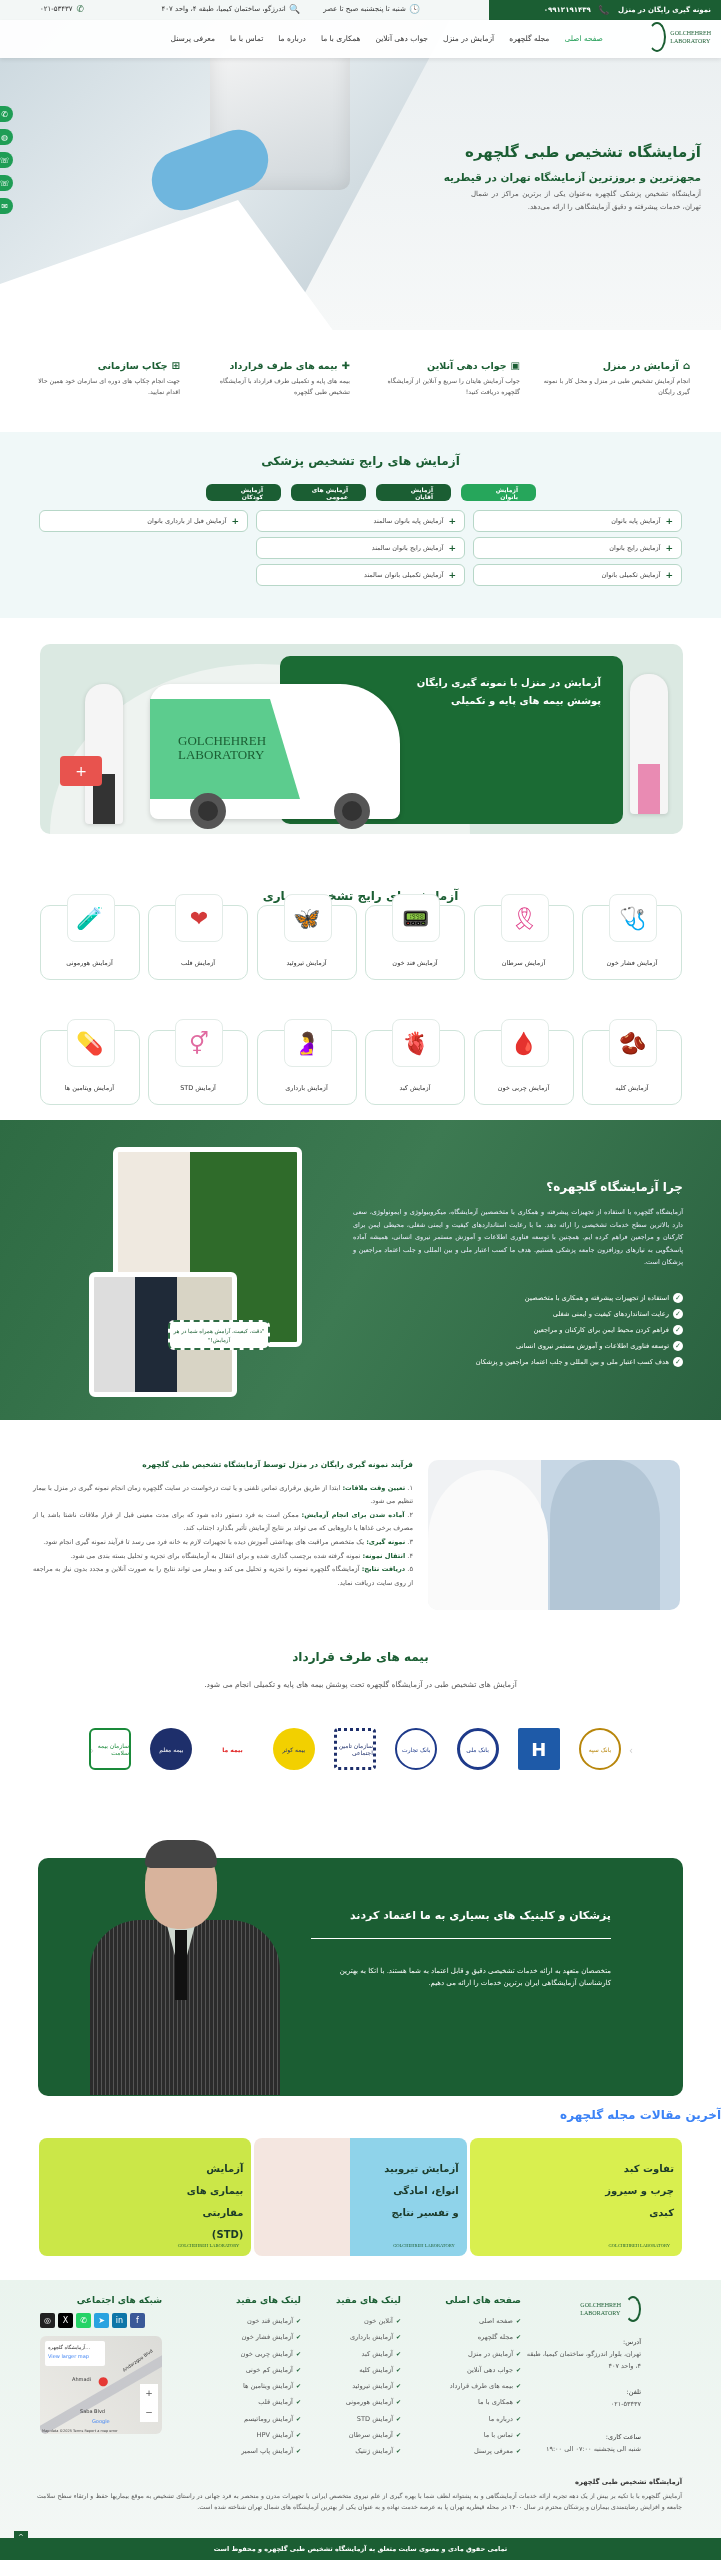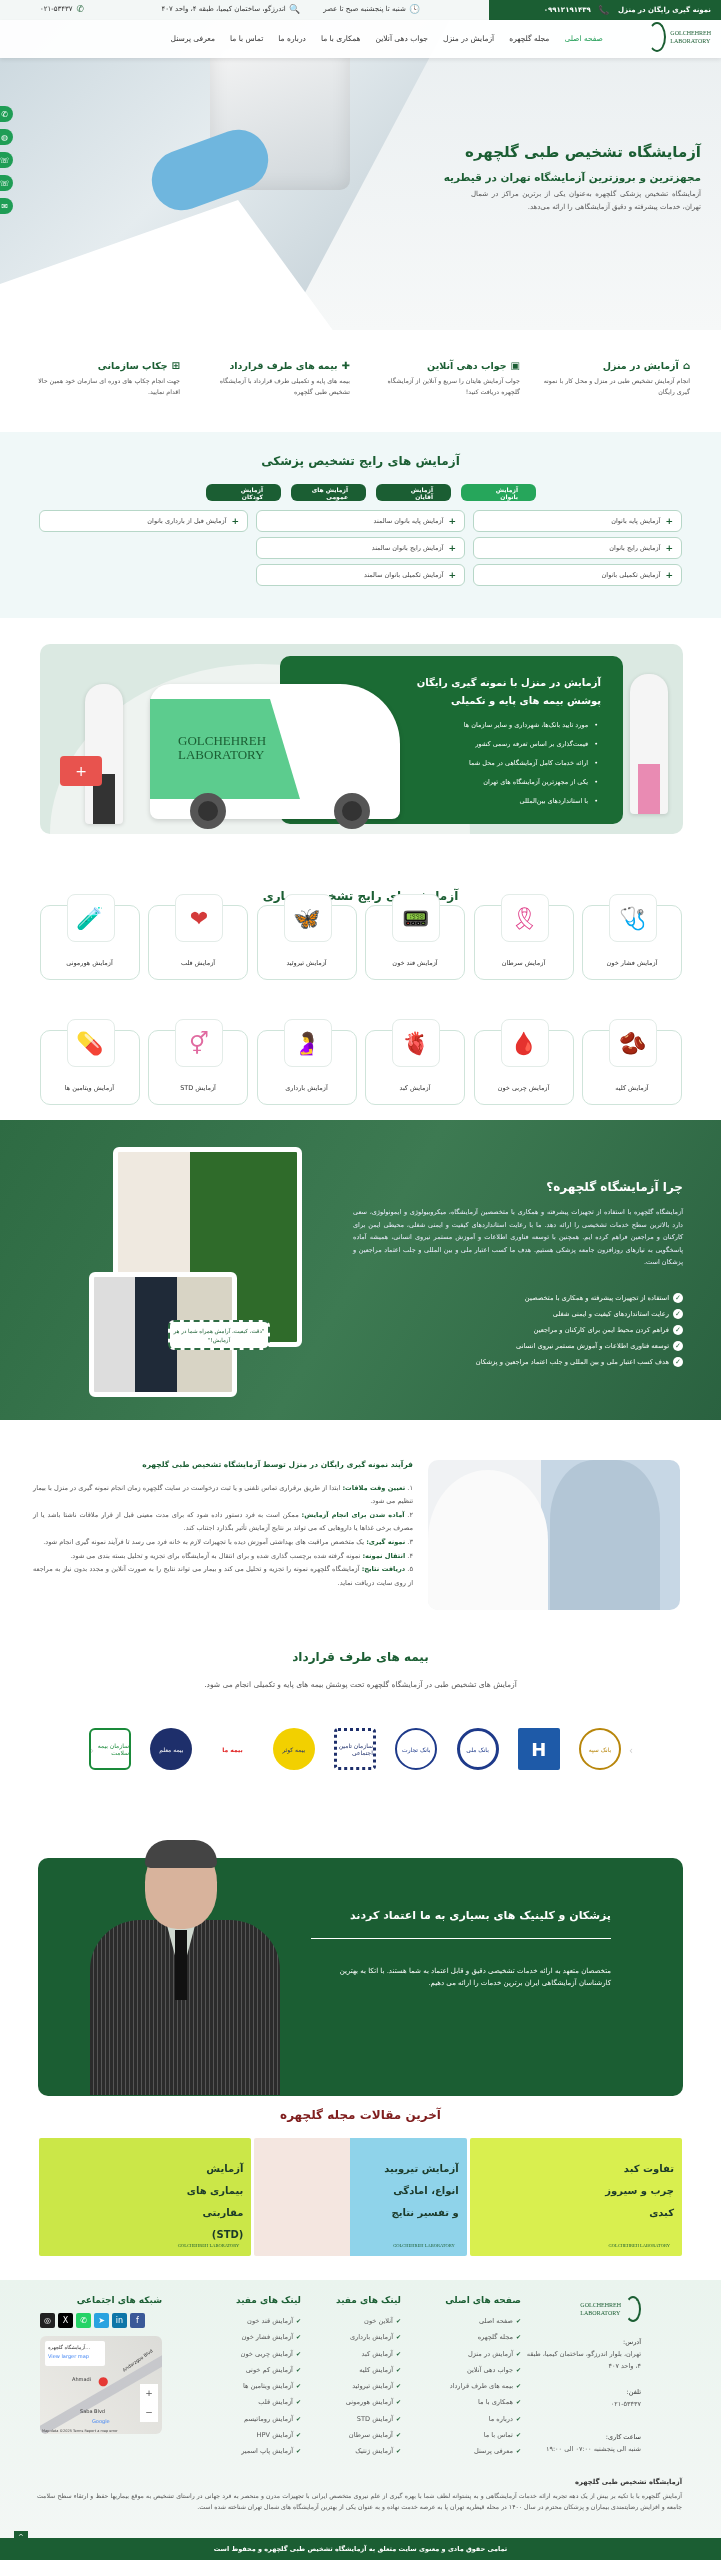--- a/index.html
+++ b/index.html
@@ -94,23 +94,23 @@
 .docband h2{position:absolute;right:72px;top:51px;color:#fff;font-size:11px}
 .docband hr{position:absolute;right:72px;top:80px;width:300px;border:0;border-top:1px solid #fff}
 .docband p{position:absolute;right:72px;top:107px;width:305px;color:#fff;font-size:7px;line-height:12px}
 .person{position:absolute;left:85px;top:1840px;width:200px;height:255px;overflow:hidden}
 .person .head{position:absolute;left:60px;top:4px;width:72px;height:85px;border-radius:45%;background:#d8b39c}
 .person .hair{position:absolute;left:60px;top:0px;width:72px;height:28px;border-radius:40px 40px 10px 10px;background:#444}
 .person .suit{position:absolute;left:5px;top:80px;width:190px;height:180px;border-radius:50px 50px 0 0;background:repeating-linear-gradient(90deg,#2b2b2b 0 3px,#555 3px 4px)}
 .person .shirt{position:absolute;left:80px;top:78px;width:32px;height:60px;background:#cfd8cf;clip-path:polygon(0 0,100% 0,50% 100%)}
 .person .tie{position:absolute;left:90px;top:90px;width:12px;height:70px;background:#111}
 
-.art h2{position:absolute;top:2108px;width:100%;text-align:center;font-size:12px;color:#7f1d1d}
+.art h2{position:absolute;top:2108px;width:100%;font-size:12px;color:#3b82f6}
 .agrid{position:absolute;top:2138px;right:39px;width:643px;display:flex;gap:3px}
-.acard{flex:1;height:118px;border-radius:2px;position:relative;overflow:hidden}
+.acard{flex:1;height:118px;border-radius:8px;position:relative;overflow:hidden}
 .acard .t{position:absolute;right:8px;top:20px;font-size:10px;font-weight:bold;color:#1b3a2a;line-height:22px;text-align:right}
 .acard .lab{position:absolute;right:12px;bottom:8px;font-family:"Liberation Serif",serif;font-size:4.5px;color:#1b5e33;direction:ltr}
 
 .footer{position:absolute;top:2280px;left:0;width:721px;height:260px;background:linear-gradient(180deg,#eaf4ee,#f3f7f5)}
 .fcol{position:absolute;top:15px}
 .fcol h4{font-size:9px;color:#1b5e33;margin-bottom:8px}
 .fcol ul{list-style:none;font-size:6.6px;color:#555;line-height:15.3px}
 .fcol ul li:before{content:"✔";color:#1b5e33;margin-left:3px;font-size:6px}
 .finfo{position:absolute;right:80px;top:16px;width:120px;font-size:6.5px;color:#555;line-height:12px}
 .finfo .k{color:#333;margin-top:10px}
@@ -258,27 +258,20 @@
   </div>
 </section>
 
 <section class="banner">
   <div class="arc"></div>
   <div class="gbox"></div>
   <div class="title">
     <div>آزمایش در منزل با نمونه گیری رایگان</div>
     <div>پوشش بیمه های پایه و تکمیلی</div>
   </div>
-  <ul>
-    <li>مورد تایید بانک‌ها، شهرداری و سایر سازمان ها</li>
-    <li>قیمت‌گذاری بر اساس تعرفه رسمی کشور</li>
-    <li>ارائه خدمات کامل آزمایشگاهی در محل شما</li>
-    <li>یکی از مجهزترین آزمایشگاه های تهران</li>
-    <li>با استانداردهای بین‌المللی</li>
-  </ul>
   <div class="van">
     <div class="stripe"></div>
     <div class="brand"><span>GOLCHEHREH</span><br><span>LABORATORY</span></div>
     <div class="wheel" style="left:40px"></div>
     <div class="wheel" style="right:30px"></div>
   </div>
   <div class="doc" style="left:45px;top:40px">
       <div class="legs" style="background:#333"></div>
     </div>
   <div class="kit">+</div>

